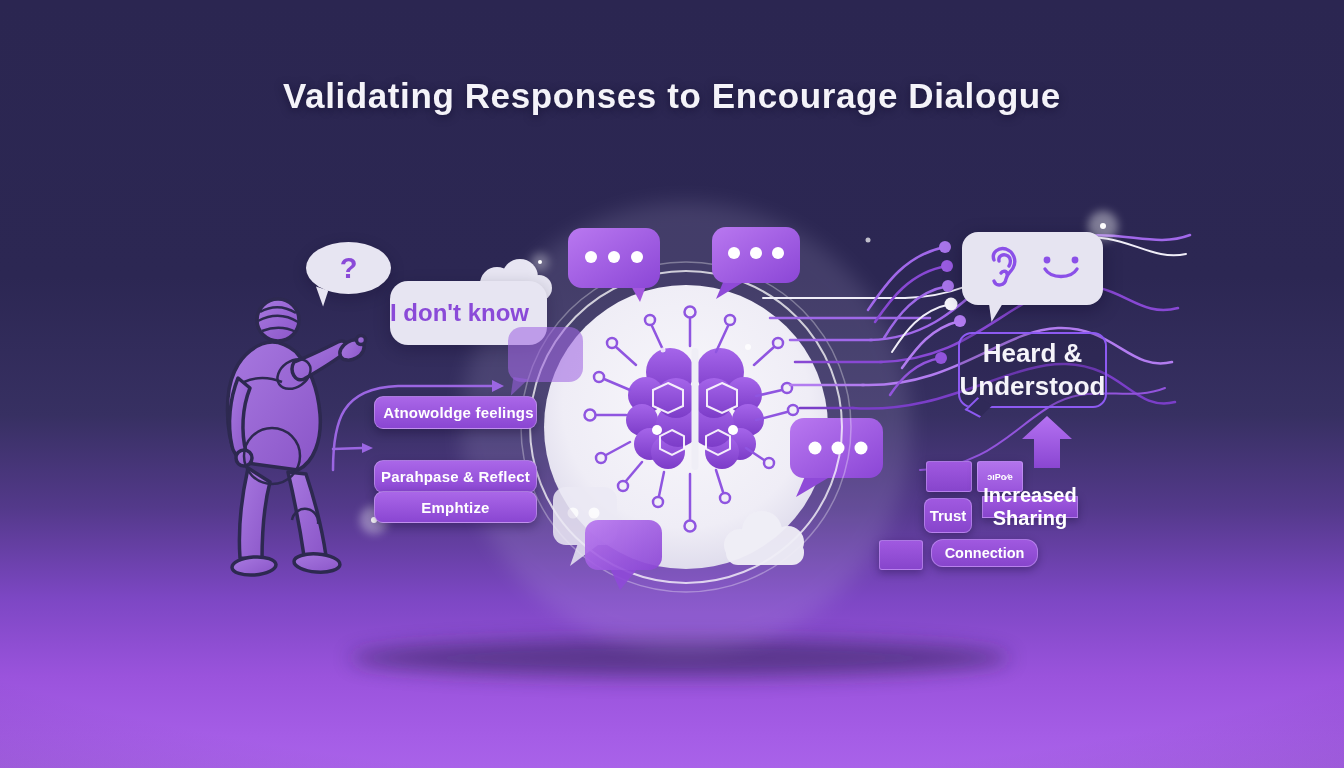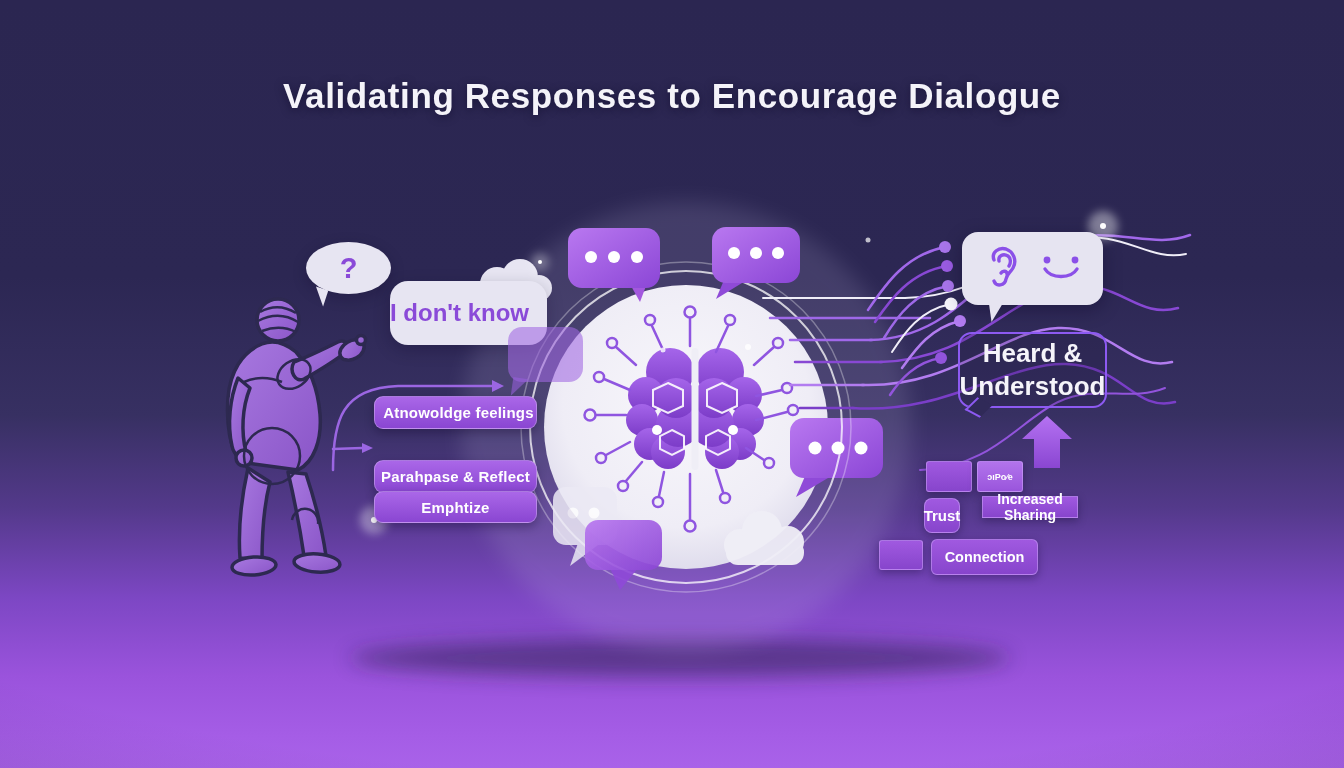--- a/index.html
+++ b/index.html
@@ -83,24 +83,24 @@
   
   .box{
     position:absolute;z-index:3;border-radius:3px;box-sizing:border-box;
     background:linear-gradient(180deg,#a059e0 0%,#8745cc 100%);
     border:1px solid rgba(215,180,255,.45);
     display:flex;align-items:center;justify-content:center;text-align:center;
     color:#fff;font-weight:700;box-shadow:0 3px 8px rgba(18,8,46,.35);
   }
   .box-blank1{left:926px;top:461px;width:46px;height:31px;}
   .box-mini  {left:977px;top:461px;width:46px;height:31px;font-size:9px;background:linear-gradient(180deg,#b274ec,#9a55dc);}
-  .box-trust {left:924px;top:498px;width:36px;height:35px;font-size:15px;border-radius:8px;}
-  .box-share {left:982px;top:496px;width:96px;height:22px;font-size:14px;line-height:1.15;border-radius:0;}
+  .box-trust {left:924px;top:498px;width:48px;height:35px;font-size:15px;border-radius:8px;}
+  .box-share {left:982px;top:496px;width:96px;height:22px;font-size:20px;line-height:1.15;border-radius:0;}
   .box-blank2{left:879px;top:540px;width:44px;height:30px;}
-  .box-conn  {left:931px;top:539px;width:107px;height:36px;font-size:14.5px;border-radius:6px;}
+  .box-conn  {left:931px;top:539px;width:107px;height:28px;font-size:14.5px;border-radius:12px;}
 
   .up-arrow{
     left:1022px;top:416px;width:50px;height:52px;z-index:2;
     background:linear-gradient(180deg,#b572f2,#8a46d2);
     clip-path:polygon(50% 0%,100% 44%,76% 44%,76% 100%,24% 100%,24% 44%,0% 44%);
   }
 </style>
 </head>
 <body>
 

